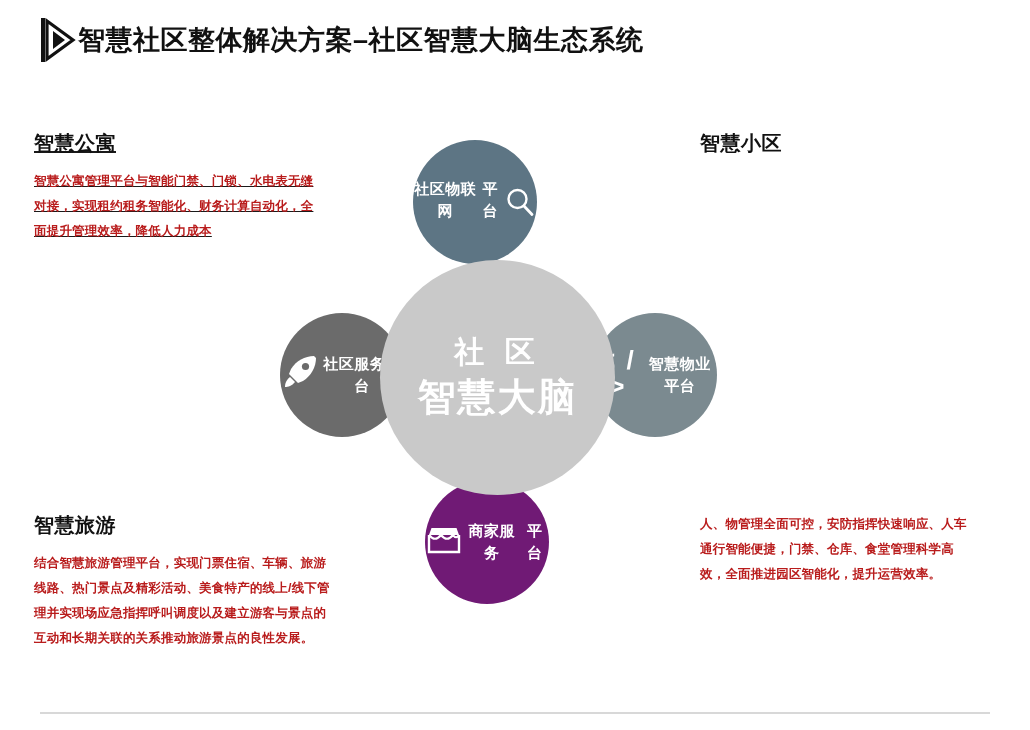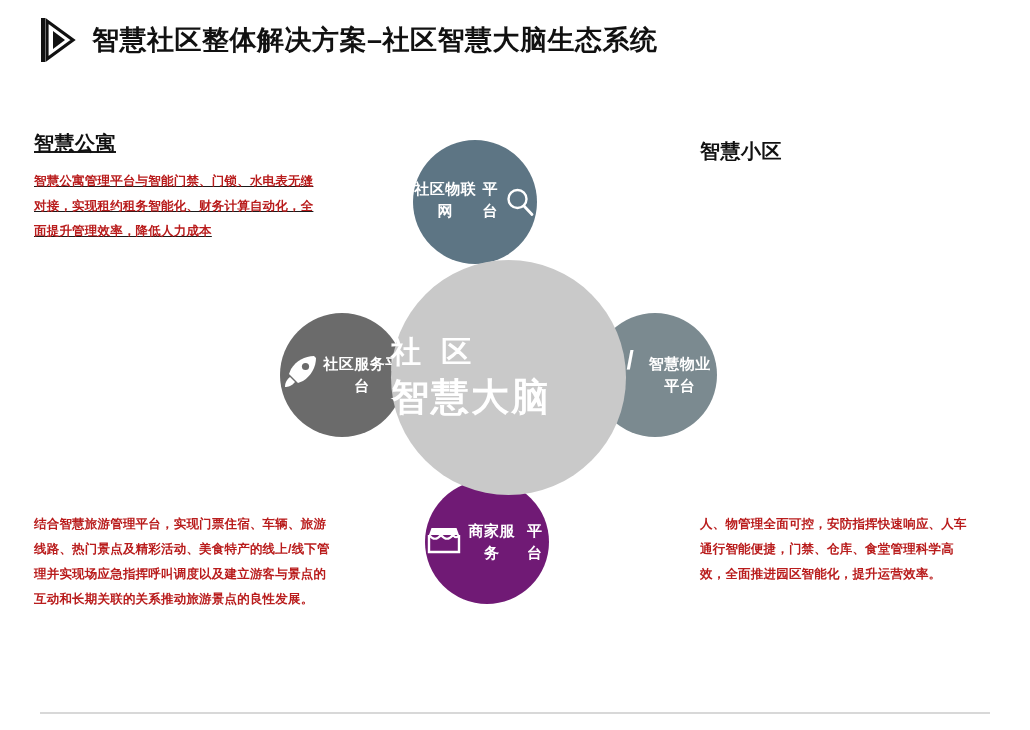--- a/index.html
+++ b/index.html
@@ -16,21 +16,20 @@
     overflow: hidden;
   }
 
   
   .header {
     position: absolute;
     left: 40px;
     top: 18px;
     display: flex;
     align-items: center;
-    gap: 14px;
   }
   .logo-mark {
     width: 38px;
     height: 44px;
     flex: 0 0 auto;
   }
   .header-title {
     font-size: 27px;
     font-weight: bold;
     letter-spacing: 0.5px;
@@ -63,44 +62,44 @@
   .txt-block p {
     margin: 0;
     font-size: 12.5px;
     line-height: 2.0;
     color: #b91c1c;
     font-weight: bold;
     letter-spacing: 0.2px;
   }
 
   #block-apartment { left: 34px;  top: 130px; text-decoration: underline; }
-  #block-district  { left: 700px; top: 130px; width: 262px; margin-top: 8px; }
+  #block-district  { left: 700px; top: 130px; width: 262px; }
   #block-tourism   { left: 34px;  top: 512px; width: 300px; }
   #block-park      { left: 700px; top: 512px; width: 270px; }
 
   
   .diagram {
     position: absolute;
     left: 285px;
     top: 140px;
     width: 470px;
     height: 480px;
   }
 
   .center-circle {
     position: absolute;
-    left: 106px;
+    left: 95px;
     top: 120px;
     width: 235px;
     height: 235px;
     border-radius: 50%;
     background: #c9c9c9;
     display: flex;
     flex-direction: column;
-    align-items: flex-start;
+    align-items: center;
     justify-content: center;
     color: #ffffff;
     z-index: 3;
   }
   .center-circle .line1 {
     font-size: 30px;
     font-weight: bold;
     letter-spacing: 6px;
     line-height: 1.35;
   }
@@ -196,20 +195,21 @@
 <div class="txt-block" id="block-apartment">
   <h3>智慧公寓</h3>
   <p>智慧公寓管理平台与智能门禁、门锁、水电表无缝对接，实现租约租务智能化、财务计算自动化，全面提升管理效率，降低人力成本</p>
 </div>
 
 <div class="txt-block" id="block-district">
   <h3>智慧小区</h3>
 </div>
 
 <div class="txt-block" id="block-tourism">
+  <h3>智慧旅游</h3>
   <p>结合智慧旅游管理平台，实现门票住宿、车辆、旅游线路、热门景点及精彩活动、美食特产的线上/线下管理并实现场应急指挥呼叫调度以及建立游客与景点的互动和长期关联的关系推动旅游景点的良性发展。</p>
 </div>
 
 <div class="txt-block" id="block-park">
   <p>人、物管理全面可控，安防指挥快速响应、人车通行智能便捷，门禁、仓库、食堂管理科学高效，全面推进园区智能化，提升运营效率。</p>
 </div>
 
 <div class="diagram">
 
   <div class="center-circle">

